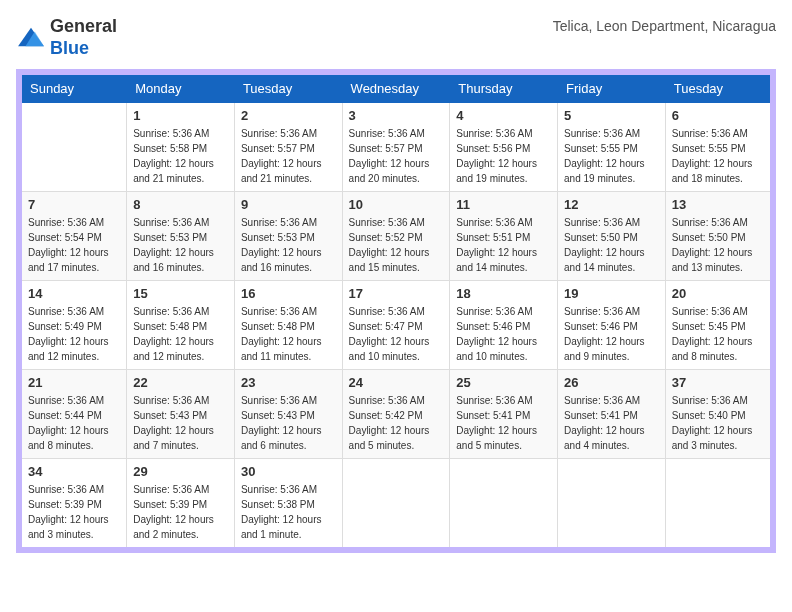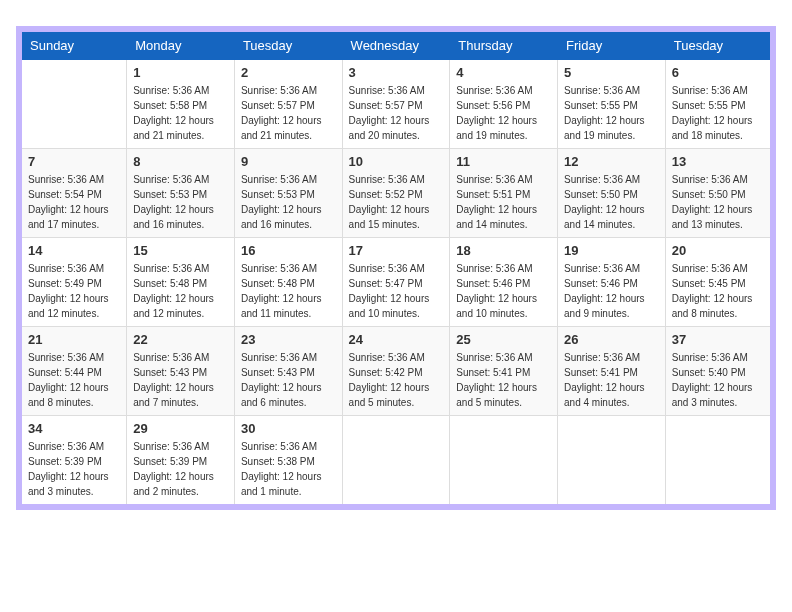--- a/index.html
+++ b/index.html
@@ -84,21 +84,32 @@
       color: #333;
     }
     .empty-cell {
       background: #fff !important;
     }
   </style>
 </head>
 <body>
 
 <div class="header">
+  <div class="logo">
+    <svg class="logo-icon" viewBox="0 0 32 26" xmlns="http://www.w3.org/2000/svg">
+      <polygon points="16,2 30,22 2,22" fill="#1565c0"></polygon>
+      <polygon points="20,6 30,22 10,22" fill="#42a5f5" opacity="0.7"></polygon>
+    </svg>
+    <div class="logo-text">
+      <span class="logo-general">General</span><br>
+      <span class="logo-blue">Blue</span>
+    </div>
+  </div>
   <div class="title-block">
+    <div class="location">Telica, Leon Department, Nicaragua</div>
   </div>
 </div>
 
 <table class="calendar-table">
   <thead>
     <tr id="weekday-header">
     <th>Sunday</th>
         <th>Monday</th>
         <th>Tuesday</th>
         <th>Wednesday</th>

